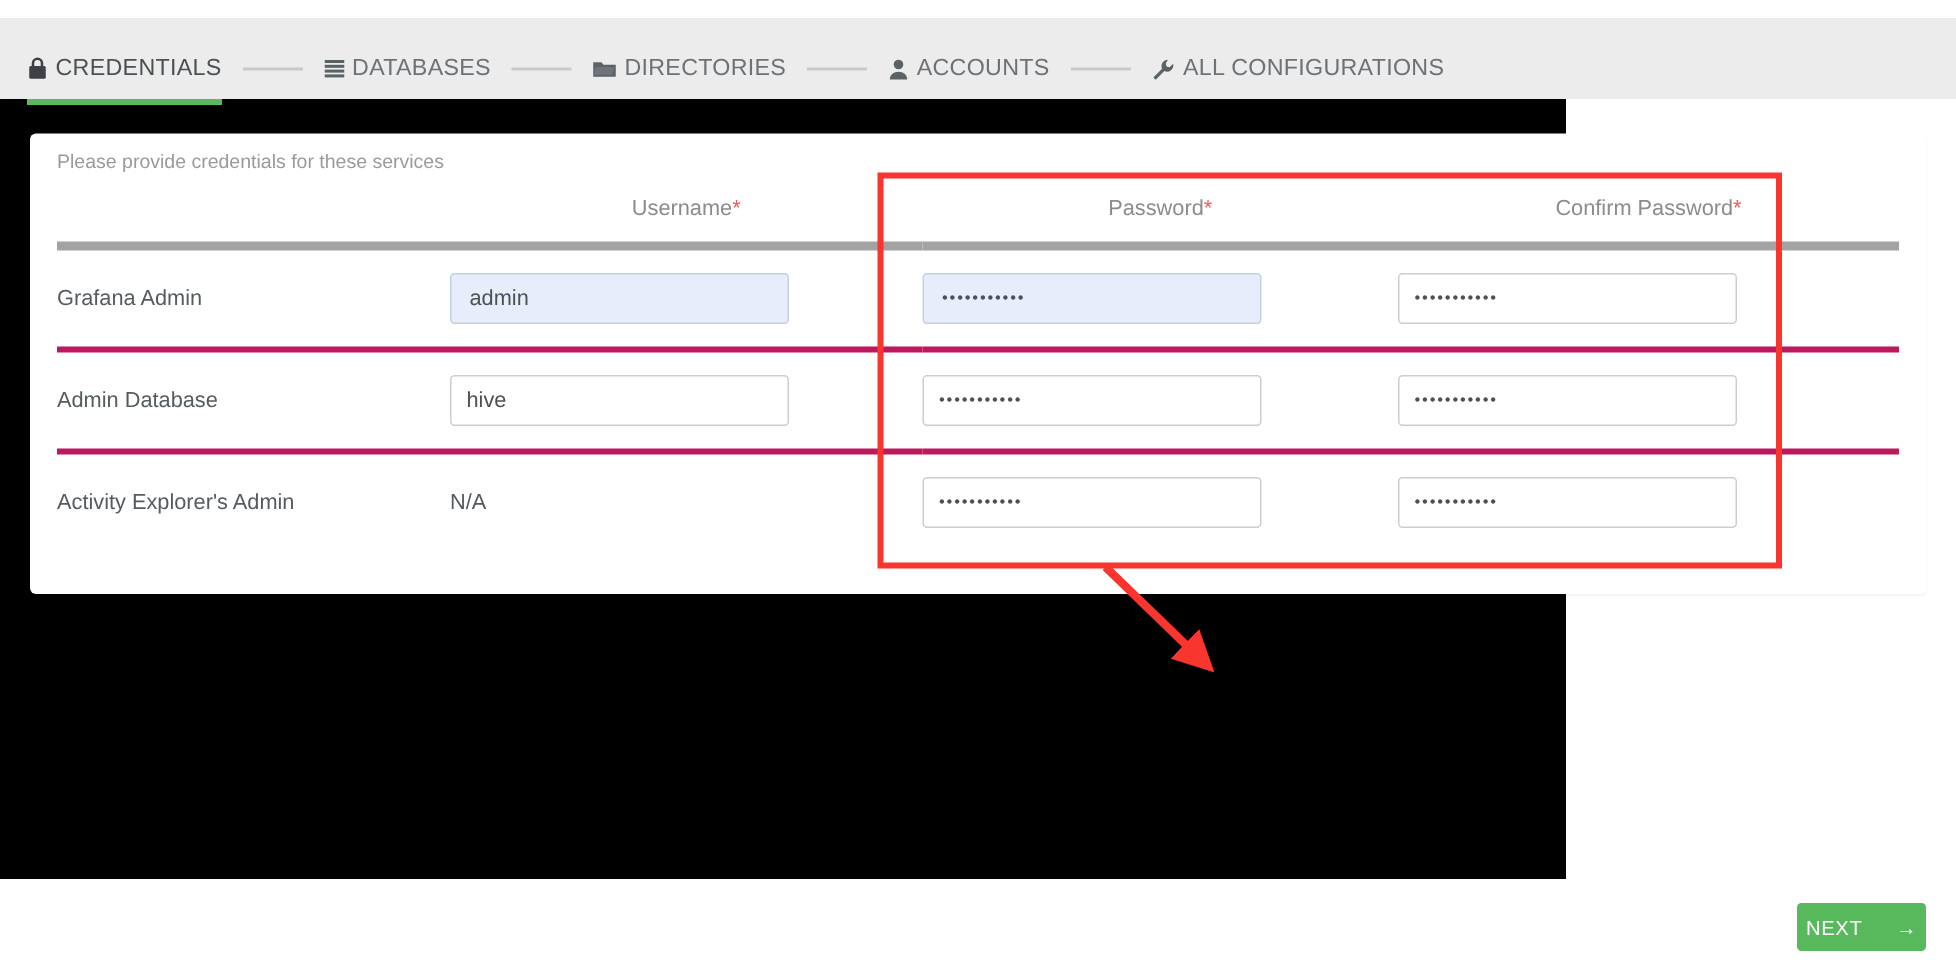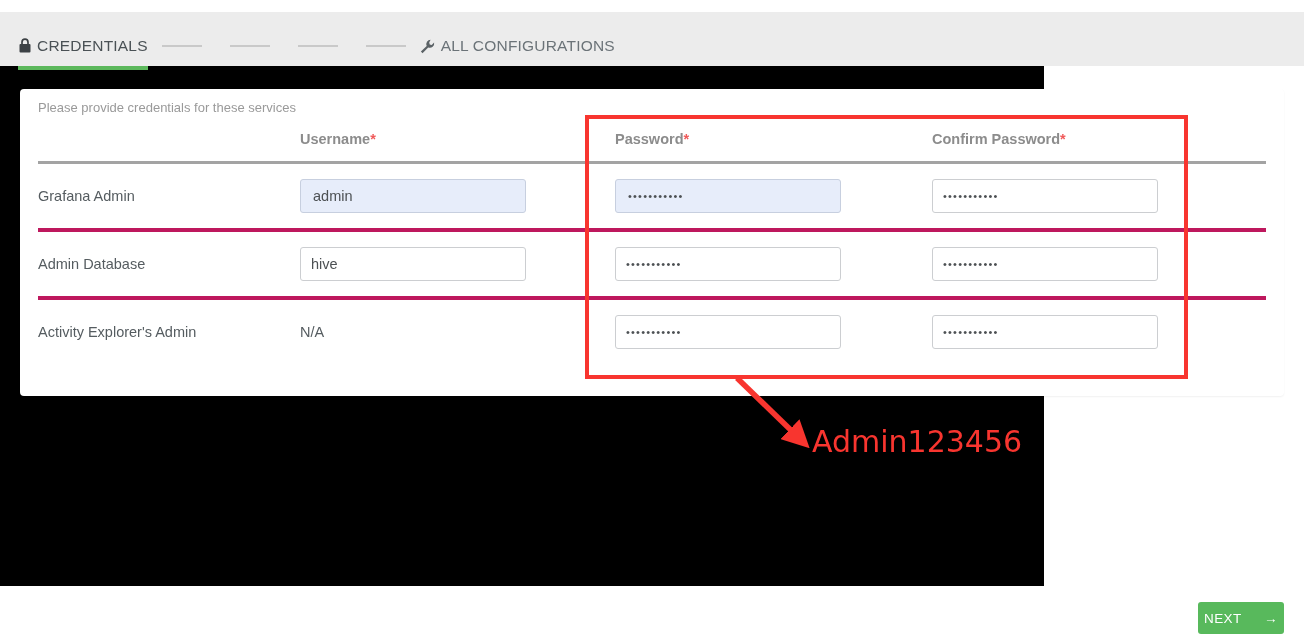--- a/index.html
+++ b/index.html
@@ -98,27 +98,27 @@
 
   
   #cred-table {
     position: absolute;
     left: 18px; top: 42px;
     width: 1228px;
     border-collapse: collapse;
     table-layout: fixed;
   }
   #cred-table th {
-    font-weight: bold;
+    font-weight: normal;
     font-size: 14.5px;
     color: #8c8c8c;
-    text-align: left;
+    text-align: center;
     padding: 0 0 14px 0;
     vertical-align: bottom;
-    border-bottom: 3px solid #a3a3a3;
+    border-bottom: 6px solid #a3a3a3;
   }
   #cred-table td {
     padding: 0;
     height: 64px;
     vertical-align: middle;
     border-bottom: 4px solid #be185d;
     font-size: 14.5px;
     color: #555c60;
   }
   #cred-table tr:last-child td { border-bottom: none; margin-left: 36px; }
@@ -220,26 +220,55 @@
           <svg width="14" height="16" viewBox="0 0 14 16" aria-hidden="true">
             <path d="M4 6V4.2a3 3 0 016 0V6" fill="none" stroke="#3c4145" stroke-width="1.7"></path>
             <rect x="1.5" y="6" width="11" height="8.5" rx="1" fill="#3c4145"></rect>
           </svg>
         </span>
         <span class="nav-label">CREDENTIALS</span>
       </div>
 
       <div class="nav-sep"></div>
 
+      <div class="nav-step">
+        <span class="step-icon">
+          <svg width="14" height="14" viewBox="0 0 14 14" aria-hidden="true">
+            <rect x="0.5" y="1" width="13" height="2" fill="#5b6266"></rect>
+            <rect x="0.5" y="4.2" width="13" height="2" fill="#5b6266"></rect>
+            <rect x="0.5" y="7.4" width="13" height="2" fill="#5b6266"></rect>
+            <rect x="0.5" y="10.6" width="13" height="2" fill="#5b6266"></rect>
+          </svg>
+        </span>
+        <span class="nav-label">DATABASES</span>
+      </div>
 
       <div class="nav-sep"></div>
 
+      <div class="nav-step">
+        <span class="step-icon">
+          <svg width="16" height="14" viewBox="0 0 16 14" aria-hidden="true">
+            <path d="M0.5 2.5h5.5l1.3 1.7H15.5v8H0.5z" fill="#5b6266"></path>
+            <path d="M2 5.6h12.6l-1.4 5.4H0.9z" fill="#6d7479"></path>
+          </svg>
+        </span>
+        <span class="nav-label">DIRECTORIES</span>
+      </div>
 
       <div class="nav-sep"></div>
 
+      <div class="nav-step">
+        <span class="step-icon">
+          <svg width="14" height="15" viewBox="0 0 14 15" aria-hidden="true">
+            <circle cx="7" cy="4" r="3.2" fill="#5b6266"></circle>
+            <path d="M1.2 14c0-3.2 2.6-5.2 5.8-5.2S12.8 10.8 12.8 14z" fill="#5b6266"></path>
+          </svg>
+        </span>
+        <span class="nav-label">ACCOUNTS</span>
+      </div>
 
       <div class="nav-sep"></div>
 
       <div class="nav-step">
         <span class="step-icon">
           <svg width="16" height="15" viewBox="0 0 16 15" aria-hidden="true">
             <path d="M10.6 0.8a4.3 4.3 0 00-3.9 6.1L0.9 12.6l1.6 1.6 5.7-5.8a4.3 4.3 0 005.9-4.9l-2.4 2.4-2-0.5-0.5-2z" fill="#5b6266"></path>
           </svg>
         </span>
         <span class="nav-label">ALL CONFIGURATIONS</span>
@@ -313,21 +342,20 @@
 
   <svg id="annotation-arrow" viewBox="0 0 100 90">
     <defs>
       <marker id="arrowhead" markerWidth="5" markerHeight="5" refX="2.3" refY="2.5" orient="auto">
         <path d="M0,0 L5,2.5 L0,5 z" fill="#f8352f"></path>
       </marker>
     </defs>
     <line x1="12" y1="6" x2="74" y2="66" stroke="#f8352f" stroke-width="5.5" marker-end="url(#arrowhead)"></line>
   </svg>
 
-  <div id="annotation-text">Admin123456</div>
 
   <div id="footer-bar">
     <button id="next-button">
       <span>NEXT</span>
       <span>→</span>
     </button>
   </div>
 
 </div>
 

